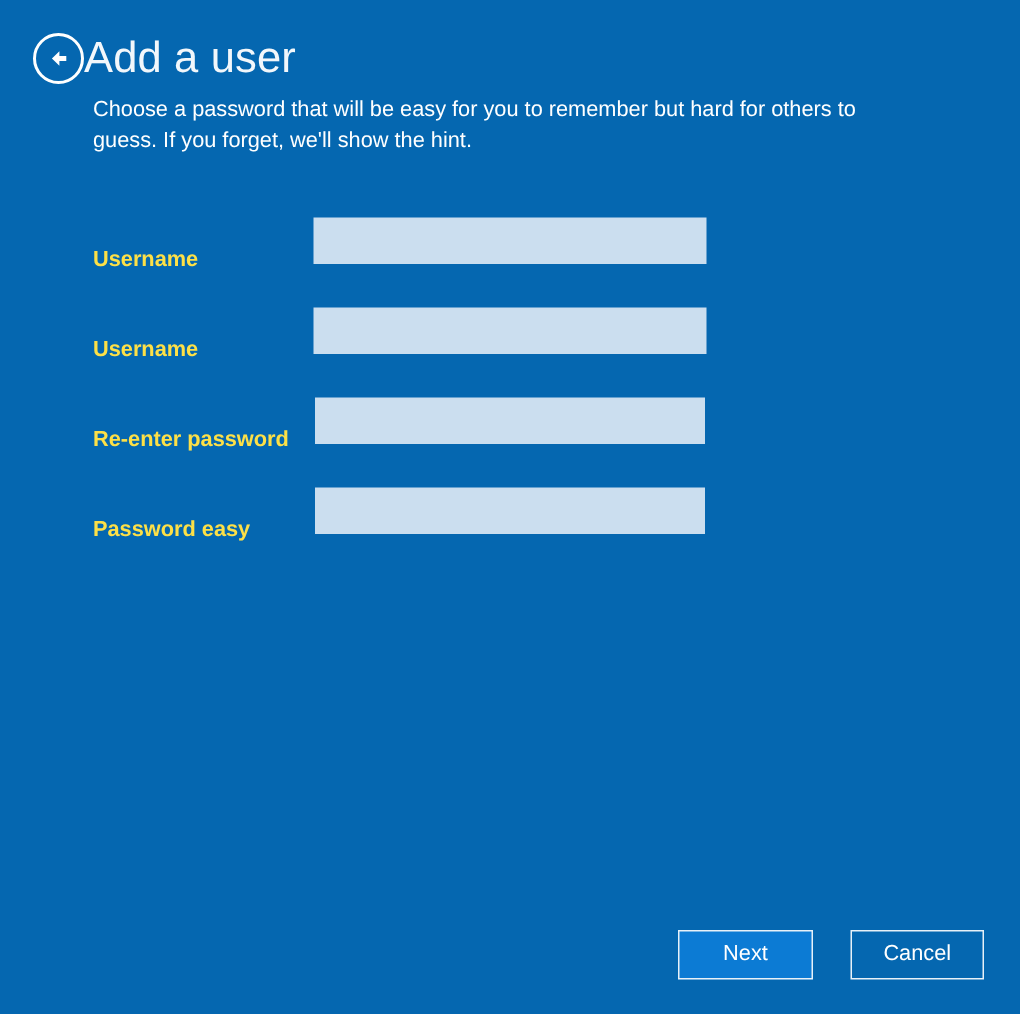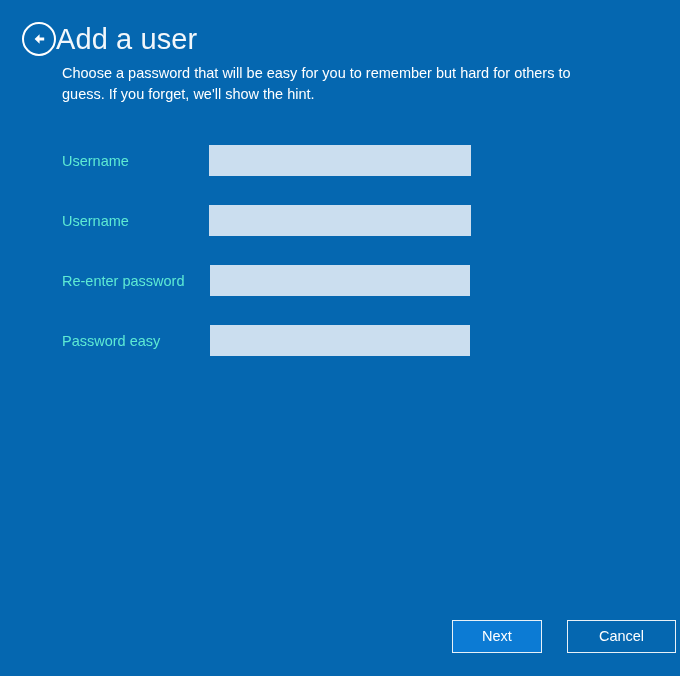--- a/index.html
+++ b/index.html
@@ -70,25 +70,25 @@
     top: 145px;
     width: 680px;
   }
   .field-row {
     position: relative;
     height: 60px;
   }
   .field-label {
     position: absolute;
     left: 62px;
-    top: 7px;
-    color: #5eead4;
+    top: 19px;
+    color: #fde047;
     font-size: 14.5px;
     line-height: 18px;
-    font-weight: 400;
+    font-weight: 700;
     white-space: nowrap;
   }
   .field-input {
     position: absolute;
     top: 0;
     height: 31px;
     background: #cbdeef;
     border: none;
     outline: none;
     box-sizing: border-box;
@@ -127,21 +127,21 @@
     padding: 0;
     white-space: nowrap;
   }
   .btn-next {
     left: 452px;
     width: 90px;
     background: #0c7bd4;
   }
   .btn-cancel {
     left: 567px;
-    width: 109px;
+    width: 89px;
     background: transparent;
   }
 </style>
 </head>
 <body>
 
 <div class="page">
 
   <div class="header-row">
     <div class="back-button">

